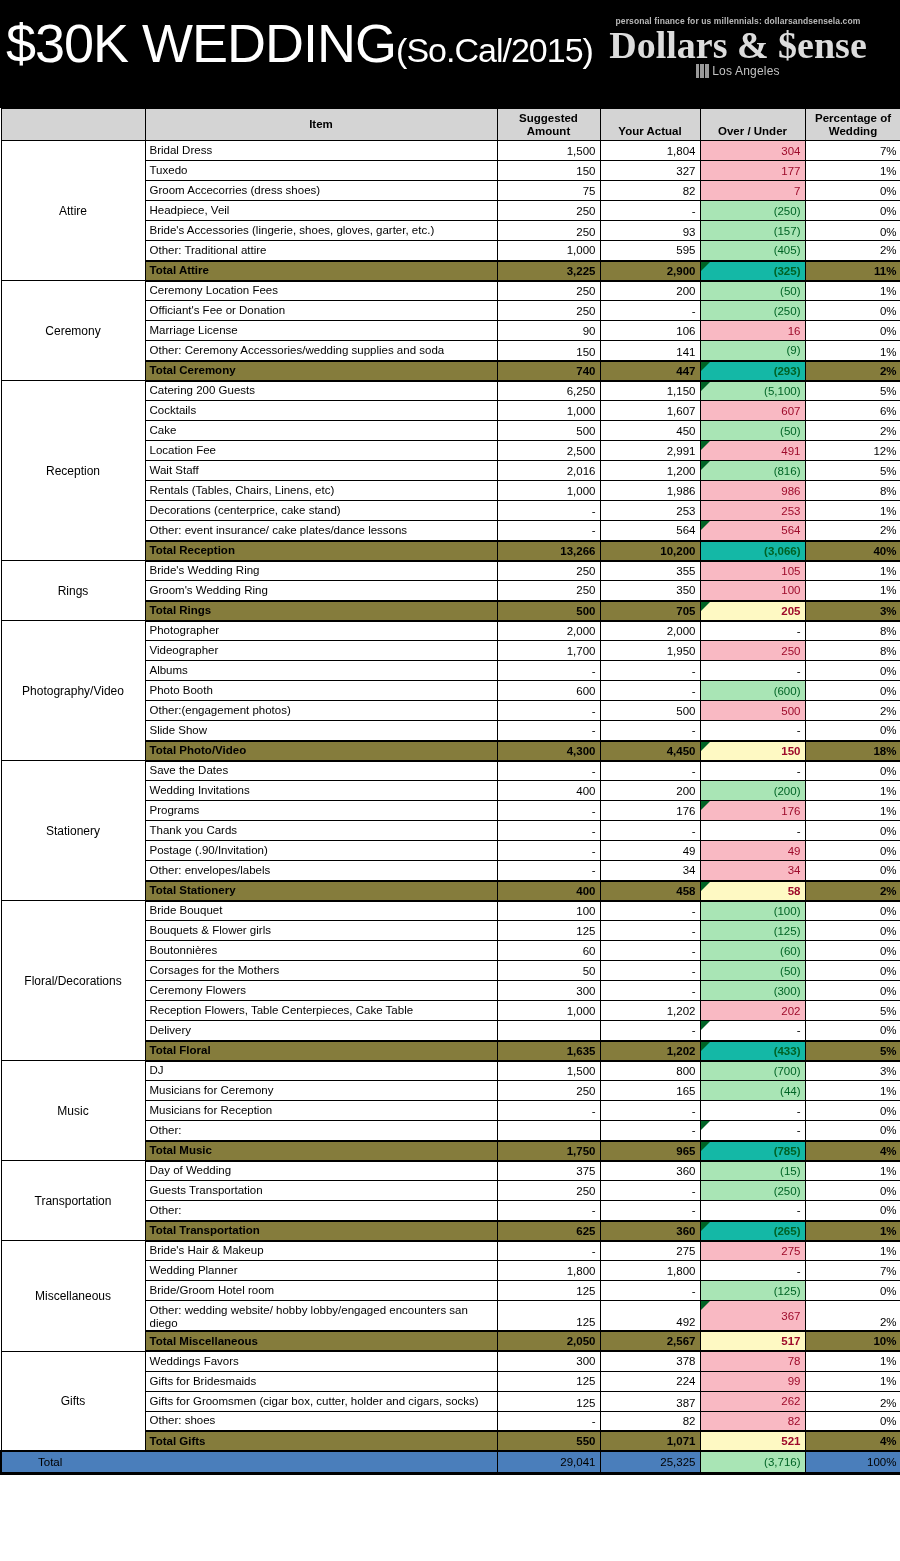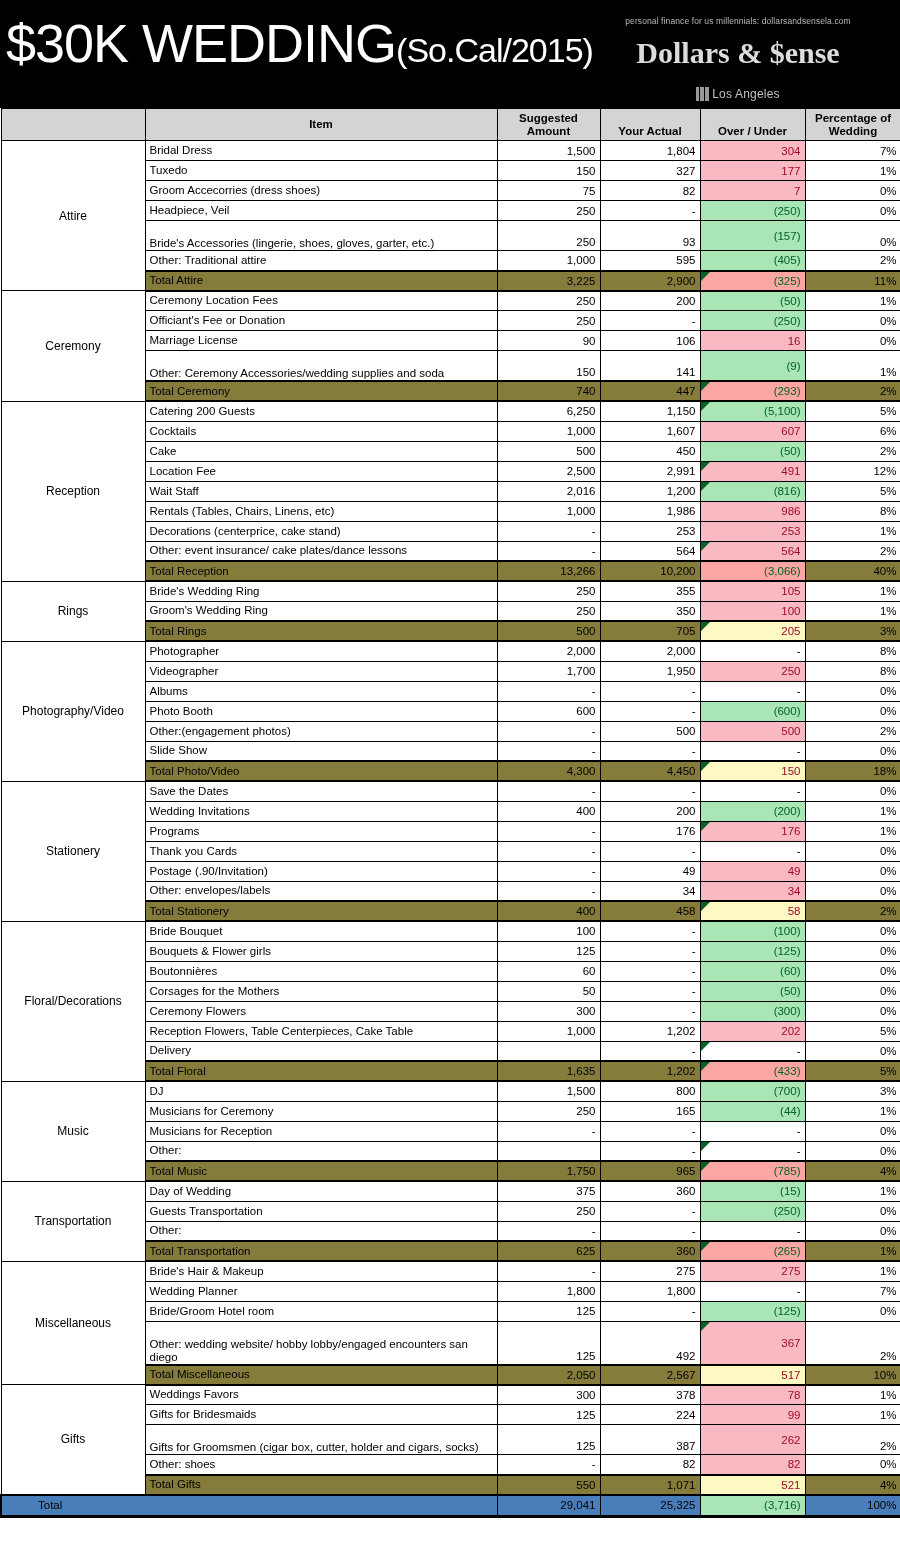--- a/index.html
+++ b/index.html
@@ -48,36 +48,37 @@
     top: 16px;
     text-align: center;
     color: #d8d8d8;
     width: 300px;
   }
   .logo-tag {
     font-size: 8.5px;
     color: #b9b9b9;
     letter-spacing: .1px;
     white-space: nowrap;
-    margin-bottom: 9px;
+    margin-bottom: 1px;
+    font-weight: bold;
   }
   .logo-name {
     font-family: "Liberation Serif", serif;
-    font-size: 30px;
+    font-size: 38px;
     font-weight: bold;
     color: #dcdcdc;
     line-height: 36px;
     white-space: nowrap;
   }
   .logo-sub {
     display: flex;
     align-items: center;
     justify-content: center;
     gap: 3px;
-    margin-top: 16px;
+    margin-top: 1px;
   }
   .logo-mark {
     width: 13px;
     height: 14px;
     background:
       linear-gradient(90deg,
         #9a9a9a 0 3px, #000 3px 4px,
         #9a9a9a 4px 8px, #000 8px 9px,
         #9a9a9a 9px 13px);
     display: inline-block;
@@ -142,50 +143,50 @@
     line-height: 13px;
   }
   td.num {
     text-align: right;
     background: #ffffff;
     height: 20px;
   }
   td.pct { text-align: right; background:#ffffff; }
 
   
-  tr.tall td.item { vertical-align: top; padding-top: 16px; }
+  tr.tall td.item { vertical-align: top; padding-top: 3px; }
   tr.tall td.num, tr.tall td.pct { vertical-align: bottom; padding-bottom: 2px; }
 
   
   td.over-pos { background: #f9b9c3; color: #9e0b2b; text-align: right; }
   td.over-neg { background: #a9e5b5; color: #006325; text-align: right; }
   td.over-zero { background: #ffffff; color: #000000; text-align: right; }
 
   
   td.flag { position: relative; }
   td.flag::before {
     content: "";
     position: absolute;
     left: 0; top: 0;
     border-top: 9px solid #006325;
     border-right: 9px solid transparent;
   }
 
   
   tr.total td {
     background: #857c3c;
-    font-weight: normal;
+    font-weight: bold;
     border-top: 2px solid #000;
     border-bottom: 2px solid #000;
     height: 20px;
   }
   tr.total td.item { text-align: left; }
   tr.total td.num, tr.total td.pct { text-align: right; }
   tr.total td.over-pos { background: #fef9c3; color: #9e0b2b; text-align: right; }
-  tr.total td.over-neg { background: #fca5a5; color: #006325; margin-left: 12px; }
+  tr.total td.over-neg { background: #14b8a6; color: #006325; margin-left: 12px; }
 
   
   tr.grand td {
     background: #4a7ebb;
     font-weight: normal;
     height: 22px;
     border-top: 2px solid #000;
     border-bottom: 3px solid #000;
   }
   tr.grand td.gt-label { text-align: left; border-left: 2px solid #000; padding-left: 36px; }

